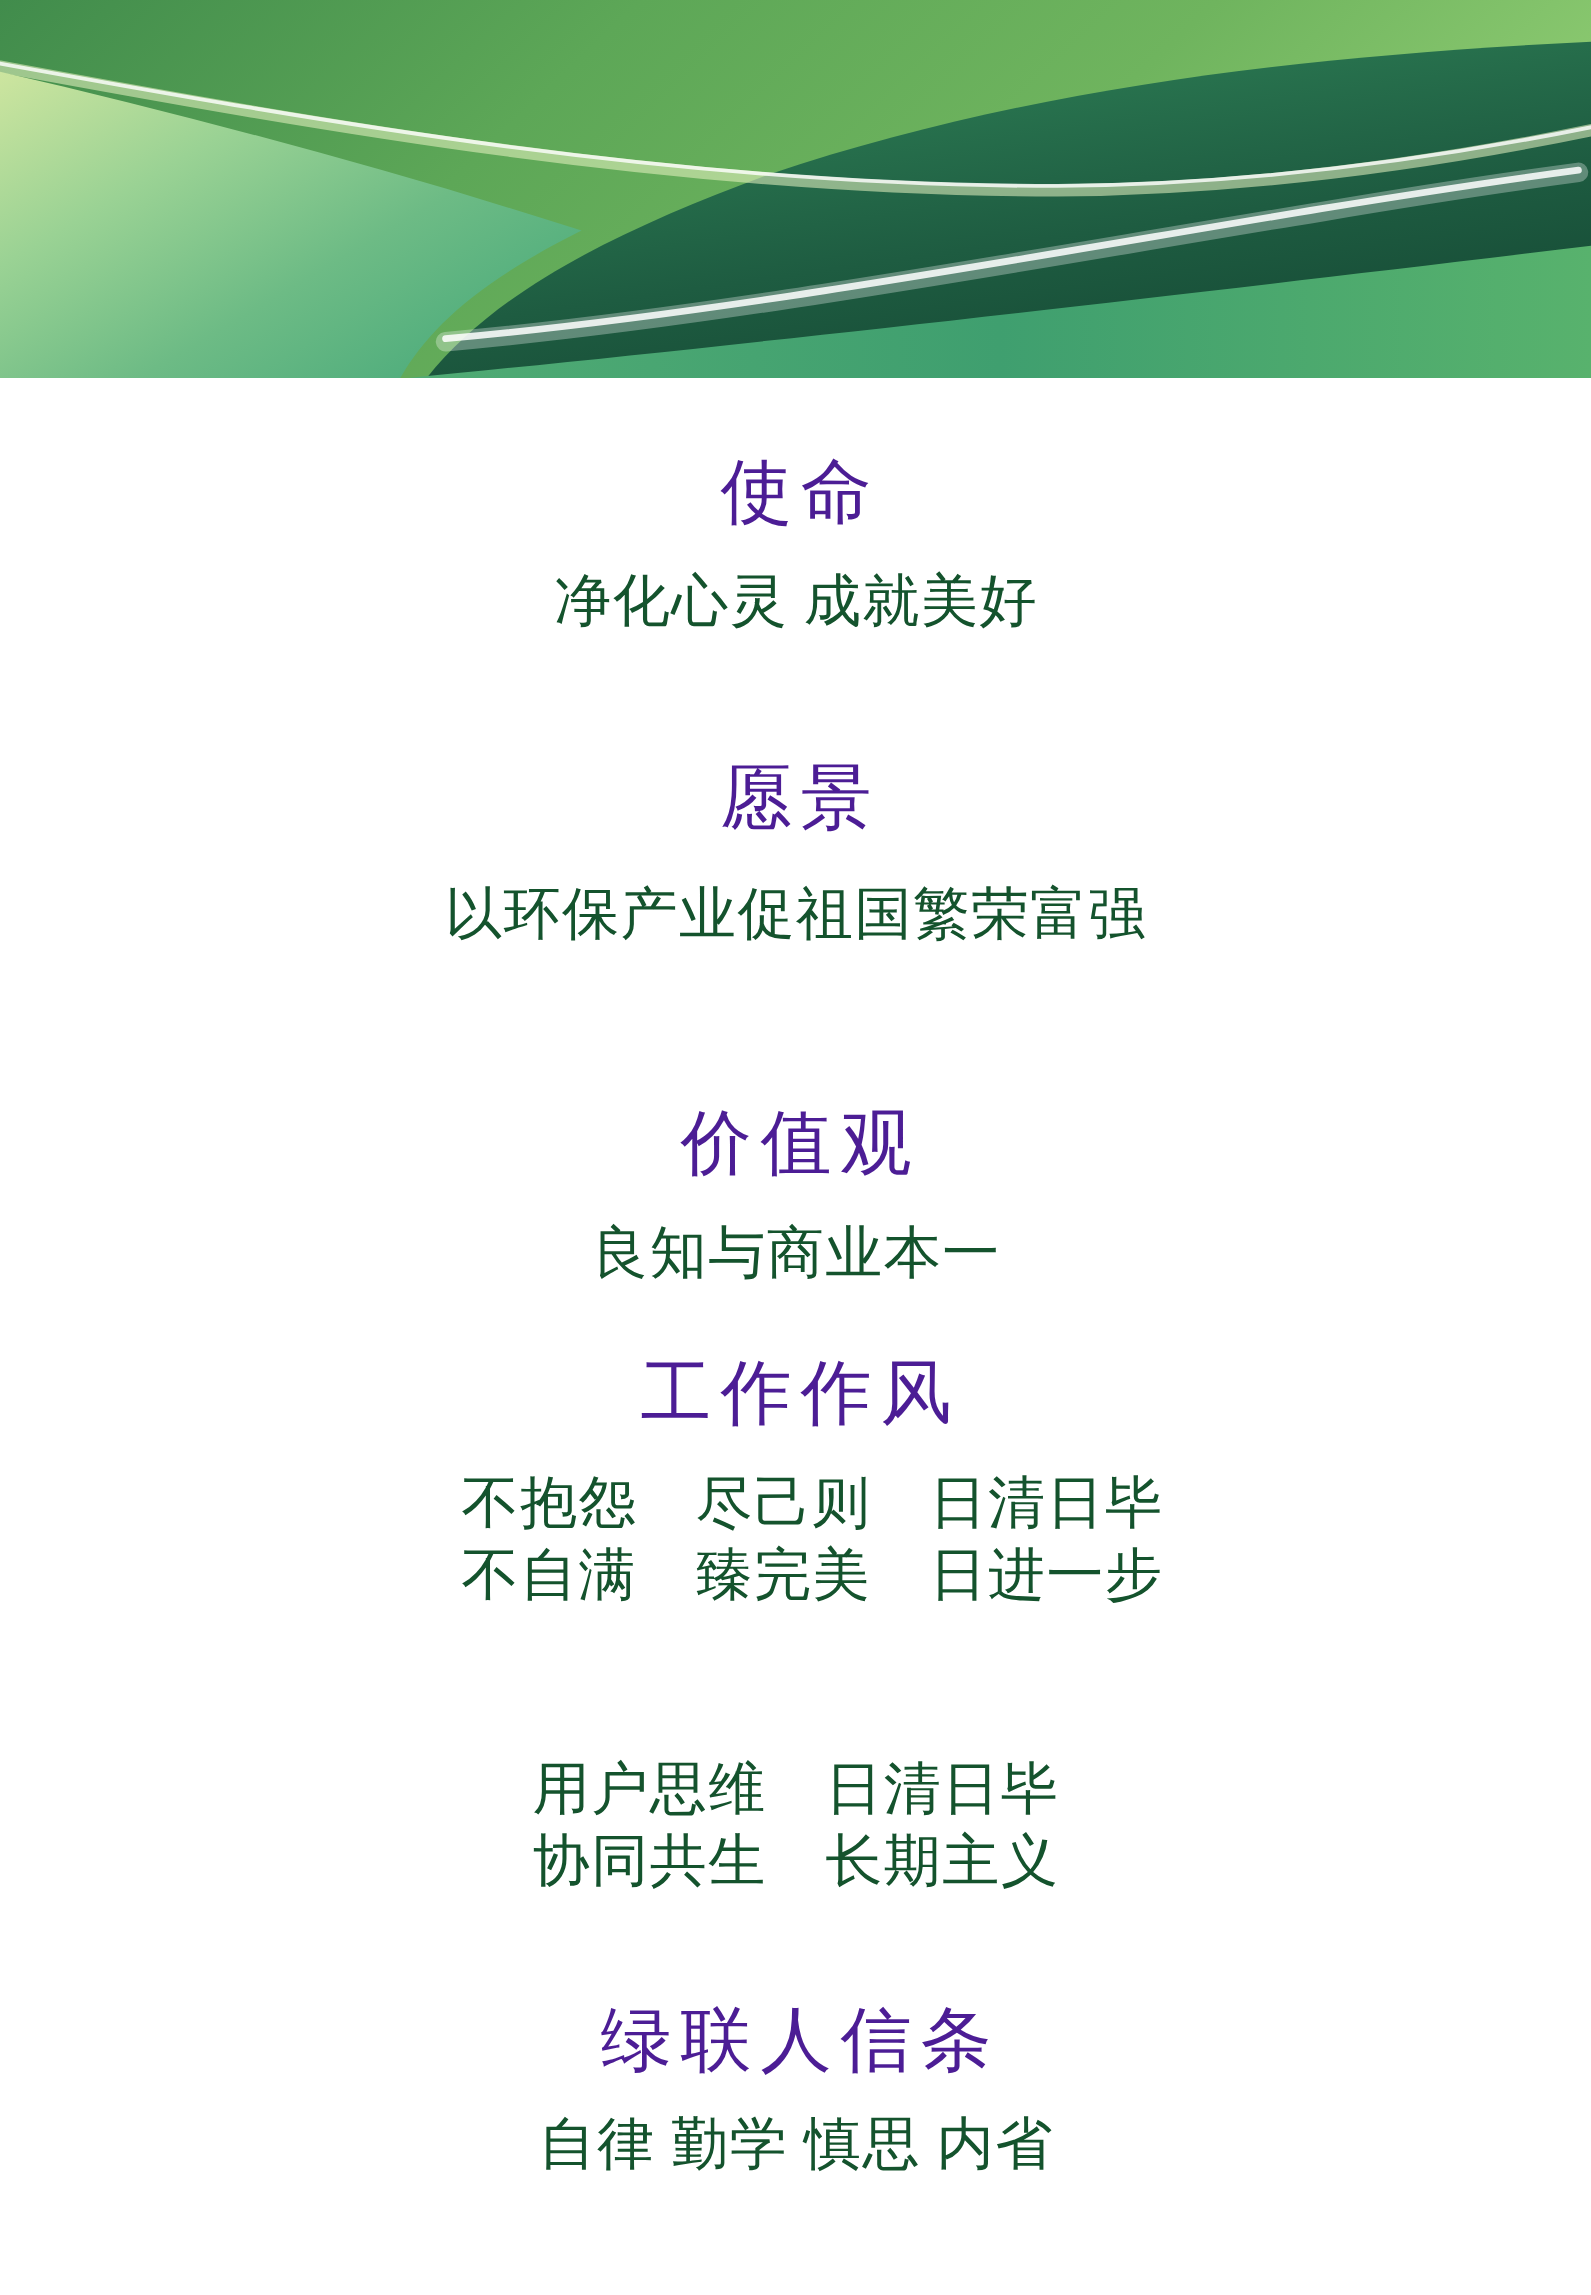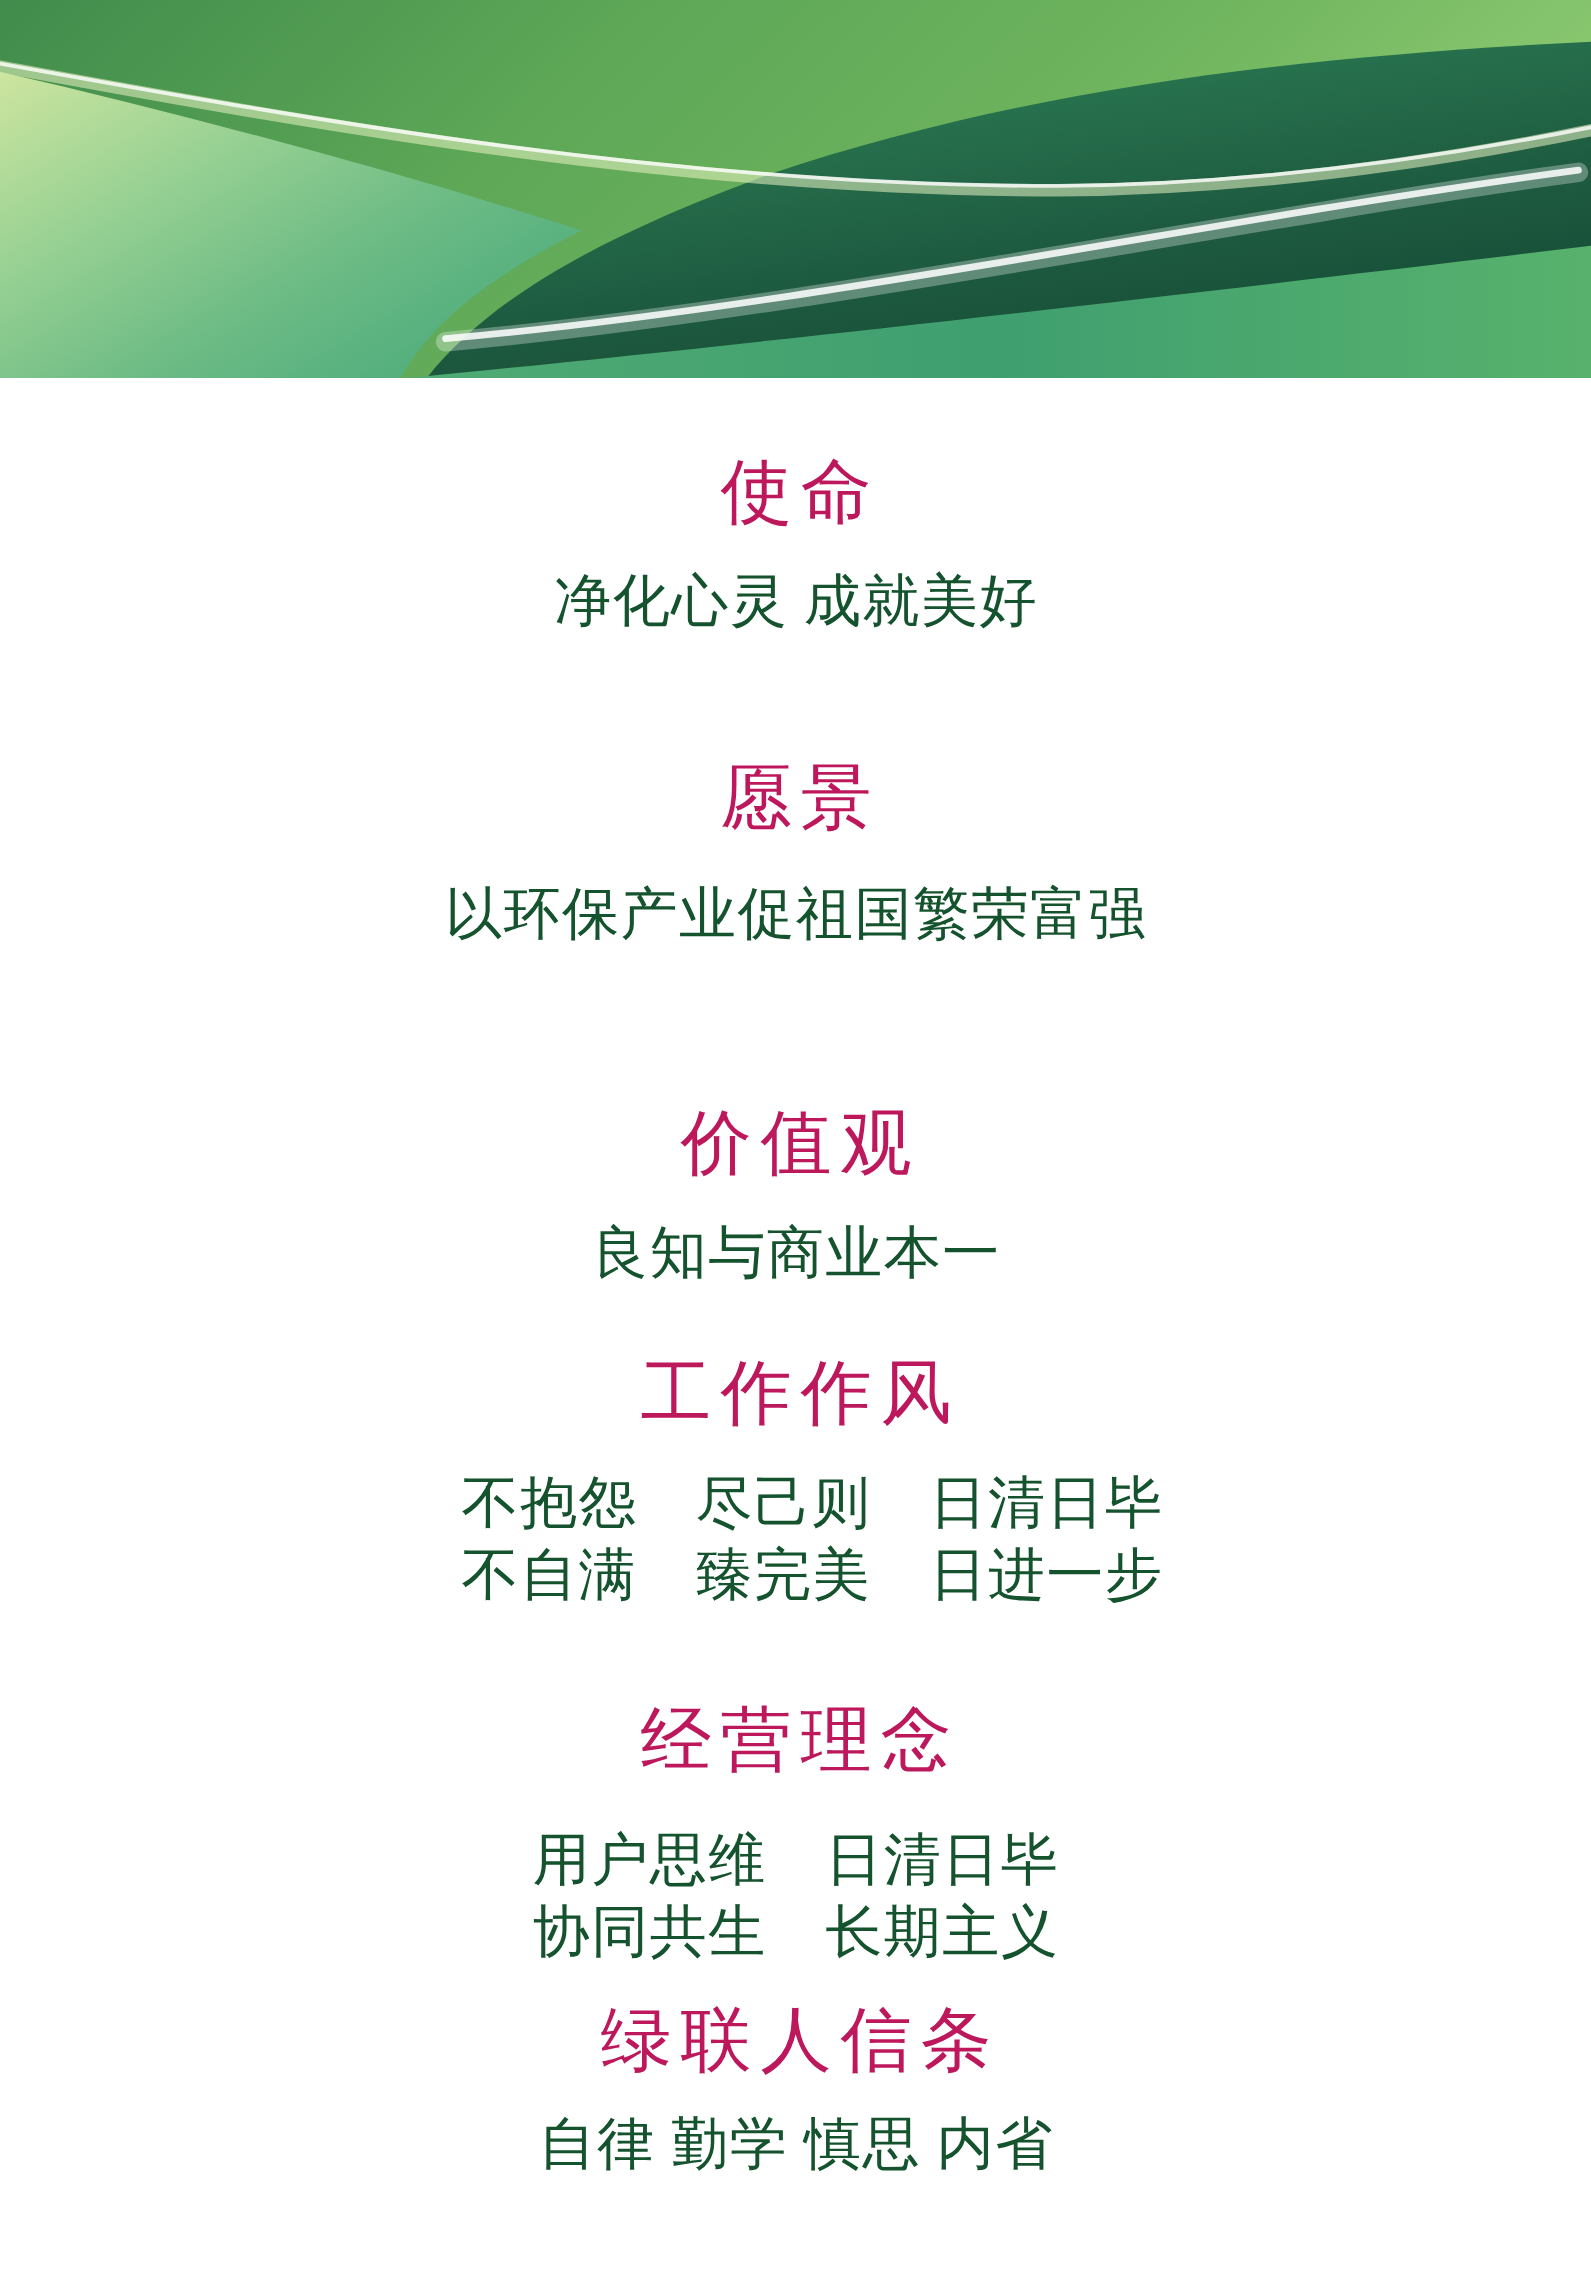--- a/index.html
+++ b/index.html
@@ -48,21 +48,21 @@
     left: 0;
     width: 100%;
     text-align: center;
     white-space: nowrap;
   }
   .sec-heading {
     font-size: 71px;
     line-height: 71px;
     letter-spacing: 9px;
     text-indent: 9px;
-    color: #be185d;
+    color: #4c1d95;
     font-weight: 400;
   }
   .sec-line {
     font-size: 57px;
     line-height: 72px;
     letter-spacing: 1.5px;
     color: #14532d;
     font-weight: 400;
   }
   #sec-0 { top: 457px; }
@@ -150,21 +150,20 @@
 
   <section class="sec" id="sec-3">
     <div class="sec-heading">工作作风</div>
     <div class="sec-body">
       <div class="sec-line">不抱怨　尽己则　日清日毕</div>
       <div class="sec-line">不自满　臻完美　日进一步</div>
     </div>
   </section>
 
   <section class="sec" id="sec-4">
-    <div class="sec-heading">经营理念</div>
     <div class="sec-body">
       <div class="sec-line">用户思维　日清日毕</div>
       <div class="sec-line">协同共生　长期主义</div>
     </div>
   </section>
 
   <section class="sec" id="sec-5">
     <div class="sec-heading">绿联人信条</div>
     <div class="sec-body">
       <div class="sec-line">自律 勤学 慎思 内省</div>

